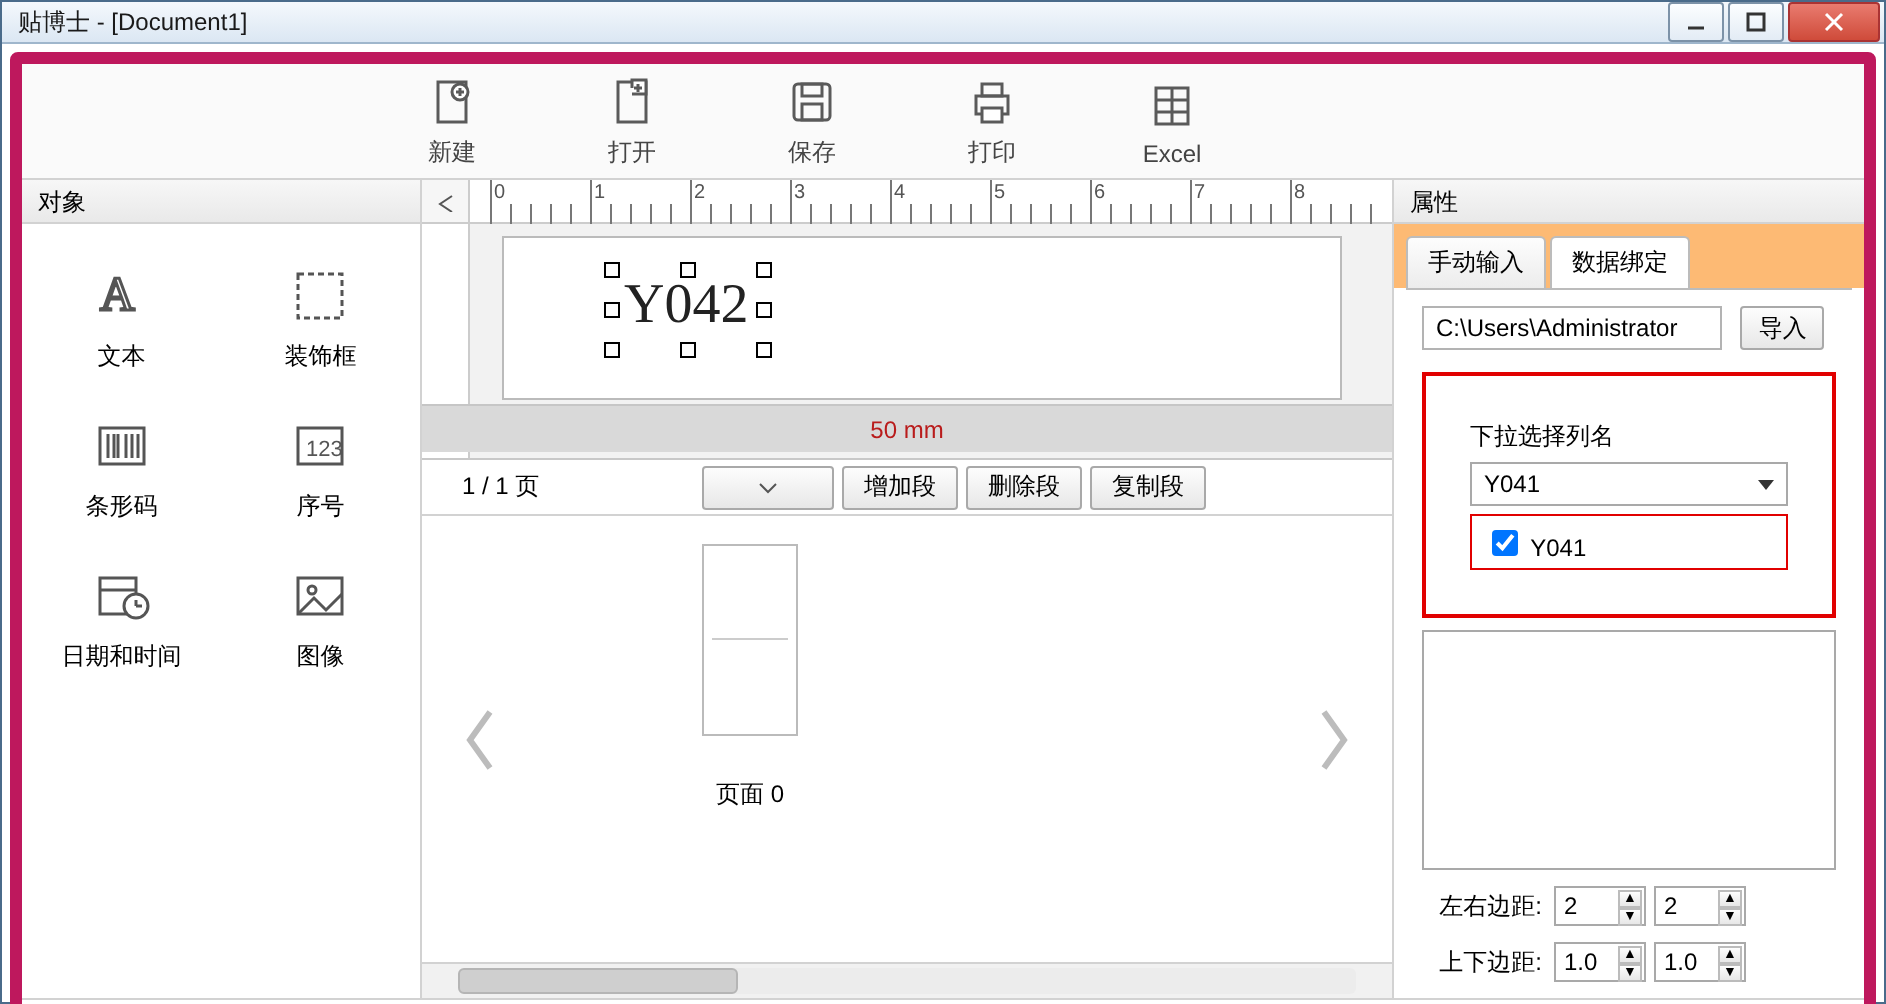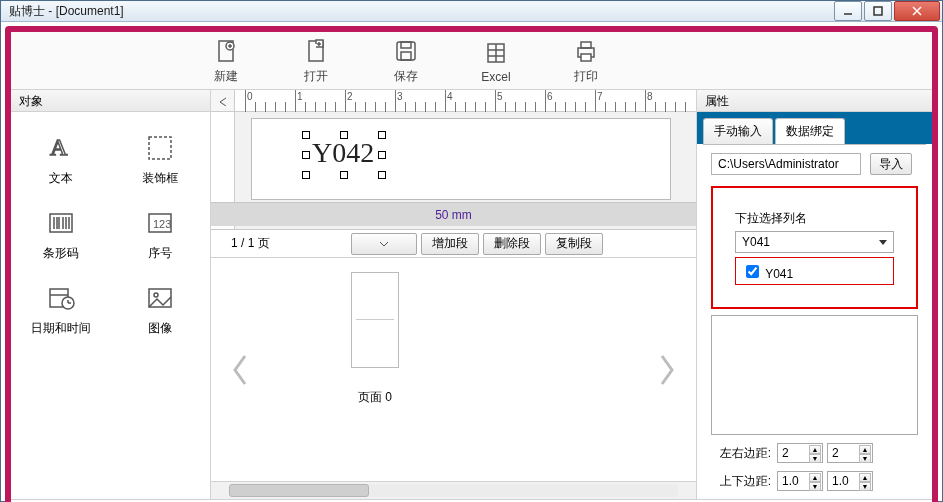--- a/index.html
+++ b/index.html
@@ -35,40 +35,40 @@
   
   .center{flex:1;display:flex;flex-direction:column;border-right:1px solid #d2d2d2;min-width:0}
   .canvas-area{height:140px;background:#f2f2f2;position:relative;border-bottom:1px solid #c8c8c8;overflow:hidden}
   .ruler-corner{position:absolute;left:0;top:0;width:24px;height:22px;background:#f6f6f6;border-right:1px solid #ccc;border-bottom:1px solid #ccc;display:flex;align-items:center;justify-content:center;cursor:pointer}
   .ruler-top{position:absolute;left:24px;right:0;top:0;height:22px;background:#fff;border-bottom:1px solid #ccc}
   .ruler-top .rt-inner{position:relative;height:100%}
   .ruler-left{position:absolute;left:0;top:22px;width:24px;bottom:0;background:#fff;border-right:1px solid #ccc}
   .label-sheet{position:absolute;left:40px;top:28px;width:420px;height:82px;background:#fff;border:1px solid #bbb}
   .sel-handle{position:absolute;width:8px;height:8px;background:#fff;border:1px solid #000}
   .yo-text{position:absolute;left:60px;top:18px;font-family:"Times New Roman",serif;font-size:28px;color:#222}
-  .dim-label{position:absolute;left:0;right:0;top:112px;height:24px;background:#d9d9d9;text-align:center;line-height:24px;border-top:1px solid #c6c6c6;color:#4c1d95}
+  .dim-label{position:absolute;left:0;right:0;top:112px;height:24px;background:#d9d9d9;text-align:center;line-height:24px;border-top:1px solid #c6c6c6;color:#b91c1c}
   
   .segbar{height:28px;display:flex;align-items:center;padding:0 6px;background:#fff;border-bottom:1px solid #d2d2d2}
   .pg-info{width:130px;padding-left:14px}
   .segbtn{height:22px;border:1px solid #a9a9a9;background:linear-gradient(#fdfdfd,#e7e7e7);border-radius:2px;margin-left:4px;padding:0 10px;cursor:pointer;display:flex;align-items:center;justify-content:center}
   .segbtn.sel{width:66px}
   
   .pagenav{flex:1;display:flex;align-items:center;justify-content:space-between;padding:0 18px;position:relative;background:#fff}
   .nav-arrow{width:22px;height:40px;display:flex;align-items:center;justify-content:center;cursor:pointer}
   .nav-arrow svg{stroke:#bcbcbc;fill:none;stroke-width:3}
   .thumb-col{display:flex;flex-direction:column;align-items:center;margin-left:40px}
   .thumb{width:48px;height:96px;background:#fff;border:1px solid #bbb;position:relative}
   .thumb:after{content:"";position:absolute;left:4px;right:4px;top:46px;height:1px;background:#ccc}
   .thumb-lbl{margin-top:21px}
   .hscroll{height:18px;background:#f1f1f1;border-top:1px solid #d2d2d2;position:relative}
   .hscroll .track{position:absolute;left:18px;right:18px;top:2px;bottom:2px;background:#ececec;border-radius:3px}
   .hscroll .thumbbar{position:absolute;left:18px;width:140px;top:2px;bottom:2px;background:#cfcfcf;border:1px solid #b5b5b5;border-radius:3px}
   
   .props{width:235px;display:flex;flex-direction:column}
-  .tabs{display:flex;padding:6px 6px 0 6px;background:#0369a1}
+  .tabs{display:flex;padding:6px 6px 0 6px;background:#fdba74}
   .tab{padding:4px 10px;border:1px solid #bcbcbc;border-bottom:none;background:linear-gradient(#fdfdfd,#ececec);margin-right:2px;border-radius:3px 3px 0 0;cursor:pointer}
   .tab.active{background:#fff;position:relative}
   .tabbody{flex:1;border-top:1px solid #bcbcbc;margin:0 6px;padding:8px;overflow:auto}
   .pathbox{height:22px;border:1px solid #b3b3b3;background:#fff;padding:0 6px;line-height:20px;overflow:hidden;white-space:nowrap;display:inline-block;width:150px}
   .imp-btn{height:22px;border:1px solid #a9a9a9;background:linear-gradient(#fdfdfd,#e7e7e7);border-radius:2px;padding:0 8px;cursor:pointer;margin-left:6px;vertical-align:top;display:inline-flex;align-items:center}
   .redbox{border:2px solid #e10000;margin-top:8px;padding:22px}
   .select{height:22px;border:1px solid #a9a9a9;background:#fff;width:100%;display:flex;align-items:center;justify-content:space-between;padding:0 6px;cursor:pointer}
   .select .caret{border-left:4px solid transparent;border-right:4px solid transparent;border-top:5px solid #333}
   .checklist{margin-top:4px;height:28px;border:1px solid #e10000;background:#fff;padding:4px 6px}
   .bigempty{margin-top:6px;height:120px;border:1px solid #a9a9a9;background:#fff}
@@ -148,37 +148,37 @@
               <rect x="4" y="4" width="18" height="18" rx="2"></rect>
               <rect x="8" y="4" width="10" height="6"></rect>
               <rect x="8" y="14" width="10" height="8"></rect>
             </svg>
           </div>
         <span class="lbl">保存</span>
       </div>
       <div class="tool-item">
         <div class="ic">
             <svg width="26" height="26">
+              <rect x="5" y="10" width="16" height="9"></rect>
+              <rect x="8" y="4" width="10" height="6"></rect>
+              <rect x="8" y="16" width="10" height="7" fill="#fff"></rect>
+            </svg>
+          </div>
+        <span class="lbl">打印</span>
+      </div>
+      <div class="tool-item">
+        <div class="ic">
+            <svg width="26" height="26">
               <rect x="5" y="4" width="16" height="18"></rect>
               <line x1="5" y1="10" x2="21" y2="10"></line>
               <line x1="5" y1="16" x2="21" y2="16"></line>
               <line x1="13" y1="4" x2="13" y2="22"></line>
             </svg>
           </div>
         <span class="lbl">Excel</span>
-      </div>
-      <div class="tool-item">
-        <div class="ic">
-            <svg width="26" height="26">
-              <rect x="5" y="10" width="16" height="9"></rect>
-              <rect x="8" y="4" width="10" height="6"></rect>
-              <rect x="8" y="16" width="10" height="7" fill="#fff"></rect>
-            </svg>
-          </div>
-        <span class="lbl">打印</span>
       </div>
     </div>
 
     <div class="main">
 
       <div class="sidebar">
         <div class="panel-head">对象</div>
         <div class="obj-grid">
           <div class="obj-row">
             <div class="obj-cell">

